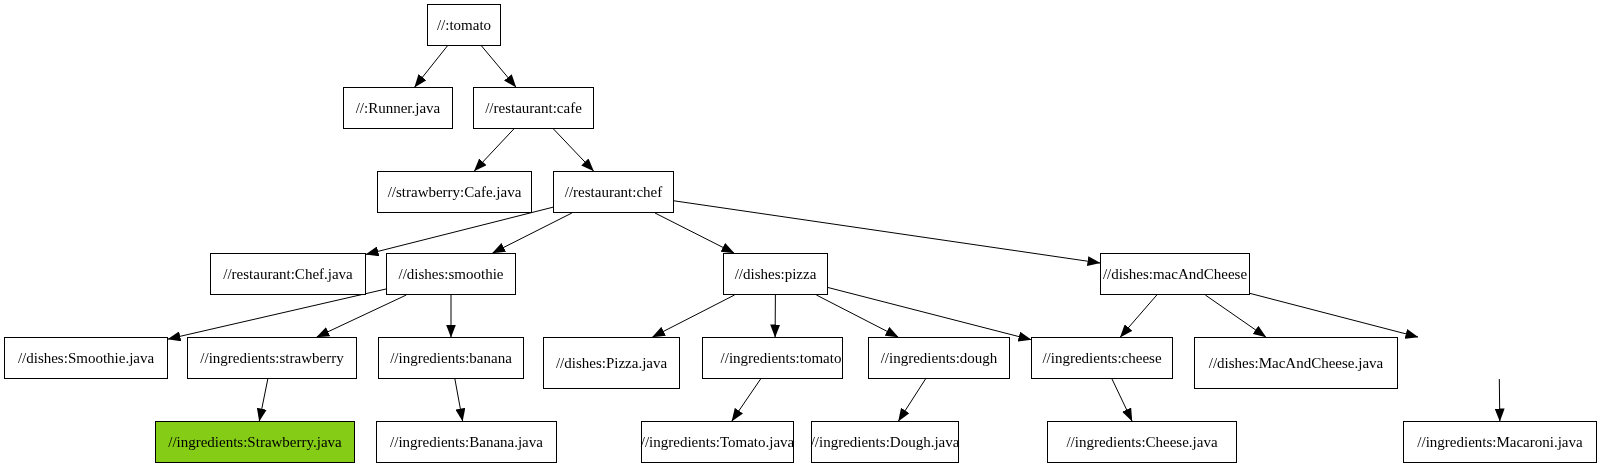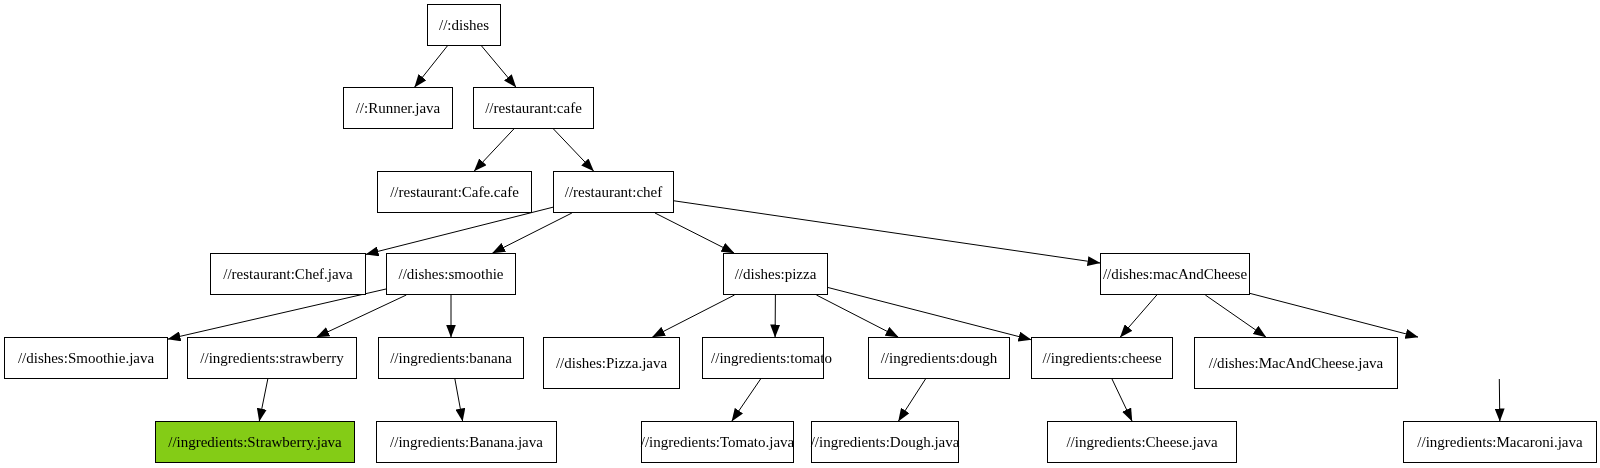--- a/index.html
+++ b/index.html
@@ -65,34 +65,34 @@
       <line x1="816.4" y1="295.0" x2="898.1" y2="337.0" stroke="#000000" stroke-width="1" marker-end="url(#arrowhead)"></line>
       <line x1="828.0" y1="287.5" x2="1031.0" y2="339.7" stroke="#000000" stroke-width="1" marker-end="url(#arrowhead)"></line>
       <line x1="1156.8" y1="295.0" x2="1120.3" y2="337.0" stroke="#000000" stroke-width="1" marker-end="url(#arrowhead)"></line>
       <line x1="1205.3" y1="295.0" x2="1265.8" y2="337.0" stroke="#000000" stroke-width="1" marker-end="url(#arrowhead)"></line>
       <line x1="1250.0" y1="293.4" x2="1418.0" y2="337.0" stroke="#000000" stroke-width="1" marker-end="url(#arrowhead)"></line>
       <line x1="760.6" y1="379.0" x2="731.9" y2="421.0" stroke="#000000" stroke-width="1" marker-end="url(#arrowhead)"></line>
       <line x1="925.5" y1="379.0" x2="898.5" y2="421.0" stroke="#000000" stroke-width="1" marker-end="url(#arrowhead)"></line>
       <line x1="1112.0" y1="379.0" x2="1132.0" y2="421.0" stroke="#000000" stroke-width="1" marker-end="url(#arrowhead)"></line>
       <line x1="1499.3" y1="379.0" x2="1499.8" y2="421.0" stroke="#000000" stroke-width="1" marker-end="url(#arrowhead)"></line>
     </svg>
-<div class="node" style="left: 427px; top: 4px; width: 74px; height: 42px; background: rgb(255, 255, 255); border-color: rgb(0, 0, 0); color: rgb(0, 0, 0);">//:dishes</div>
+<div class="node" style="left: 427px; top: 4px; width: 74px; height: 42px; background: rgb(255, 255, 255); border-color: rgb(0, 0, 0); color: rgb(0, 0, 0);">//:tomato</div>
     <div class="node" style="left: 343px; top: 87px; width: 110px; height: 42px; background: rgb(255, 255, 255); border-color: rgb(0, 0, 0); color: rgb(0, 0, 0);">//:Runner.java</div>
     <div class="node" style="left: 473px; top: 87px; width: 121px; height: 42px; background: rgb(255, 255, 255); border-color: rgb(0, 0, 0); color: rgb(0, 0, 0);">//restaurant:cafe</div>
-    <div class="node" style="left: 377px; top: 171px; width: 155px; height: 42px; background: rgb(255, 255, 255); border-color: rgb(0, 0, 0); color: rgb(0, 0, 0);">//restaurant:Cafe.cafe</div>
+    <div class="node" style="left: 377px; top: 171px; width: 155px; height: 42px; background: rgb(255, 255, 255); border-color: rgb(0, 0, 0); color: rgb(0, 0, 0);">//strawberry:Cafe.java</div>
     <div class="node" style="left: 553px; top: 171px; width: 121px; height: 42px; background: rgb(255, 255, 255); border-color: rgb(0, 0, 0); color: rgb(0, 0, 0);">//restaurant:chef</div>
     <div class="node" style="left: 210px; top: 253px; width: 156px; height: 42px; background: rgb(255, 255, 255); border-color: rgb(0, 0, 0); color: rgb(0, 0, 0);">//restaurant:Chef.java</div>
     <div class="node" style="left: 386px; top: 253px; width: 130px; height: 42px; background: rgb(255, 255, 255); border-color: rgb(0, 0, 0); color: rgb(0, 0, 0);">//dishes:smoothie</div>
     <div class="node" style="left: 723px; top: 253px; width: 105px; height: 42px; background: rgb(255, 255, 255); border-color: rgb(0, 0, 0); color: rgb(0, 0, 0);">//dishes:pizza</div>
     <div class="node" style="left: 1100px; top: 253px; width: 150px; height: 42px; background: rgb(255, 255, 255); border-color: rgb(0, 0, 0); color: rgb(0, 0, 0);">//dishes:macAndCheese</div>
     <div class="node" style="left: 4px; top: 337px; width: 164px; height: 42px; background: rgb(255, 255, 255); border-color: rgb(0, 0, 0); color: rgb(0, 0, 0);">//dishes:Smoothie.java</div>
     <div class="node" style="left: 187px; top: 337px; width: 170px; height: 42px; background: rgb(255, 255, 255); border-color: rgb(0, 0, 0); color: rgb(0, 0, 0);">//ingredients:strawberry</div>
     <div class="node" style="left: 378px; top: 337px; width: 146px; height: 42px; background: rgb(255, 255, 255); border-color: rgb(0, 0, 0); color: rgb(0, 0, 0);">//ingredients:banana</div>
     <div class="node" style="left: 543px; top: 337px; width: 137px; height: 52px; background: rgb(255, 255, 255); border-color: rgb(0, 0, 0); color: rgb(0, 0, 0);">//dishes:Pizza.java</div>
-    <div class="node" style="left: 702px; top: 337px; width: 122px; height: 42px; background: rgb(255, 255, 255); border-color: rgb(0, 0, 0); color: rgb(0, 0, 0); padding-left: 17px;">//ingredients:tomato</div>
+    <div class="node" style="left: 702px; top: 337px; width: 141px; height: 42px; background: rgb(255, 255, 255); border-color: rgb(0, 0, 0); color: rgb(0, 0, 0); padding-left: 17px;">//ingredients:tomato</div>
     <div class="node" style="left: 868px; top: 337px; width: 142px; height: 42px; background: rgb(255, 255, 255); border-color: rgb(0, 0, 0); color: rgb(0, 0, 0);">//ingredients:dough</div>
     <div class="node" style="left: 1031px; top: 337px; width: 142px; height: 42px; background: rgb(255, 255, 255); border-color: rgb(0, 0, 0); color: rgb(0, 0, 0);">//ingredients:cheese</div>
     <div class="node" style="left: 1194px; top: 337px; width: 204px; height: 52px; background: rgb(255, 255, 255); border-color: rgb(0, 0, 0); color: rgb(0, 0, 0);">//dishes:MacAndCheese.java</div>
     <div class="node" style="left: 155px; top: 421px; width: 200px; height: 42px; background: #84cc16; border-color: rgb(0, 0, 0); color: rgb(0, 0, 0);">//ingredients:Strawberry.java</div>
     <div class="node" style="left: 376px; top: 421px; width: 181px; height: 42px; background: rgb(255, 255, 255); border-color: rgb(0, 0, 0); color: rgb(0, 0, 0);">//ingredients:Banana.java</div>
     <div class="node" style="left: 641px; top: 421px; width: 153px; height: 42px; background: rgb(255, 255, 255); border-color: rgb(0, 0, 0); color: rgb(0, 0, 0);">//ingredients:Tomato.java</div>
     <div class="node" style="left: 811px; top: 421px; width: 148px; height: 42px; background: rgb(255, 255, 255); border-color: rgb(0, 0, 0); color: rgb(0, 0, 0);">//ingredients:Dough.java</div>
     <div class="node" style="left: 1047px; top: 421px; width: 190px; height: 42px; background: rgb(255, 255, 255); border-color: rgb(0, 0, 0); color: rgb(0, 0, 0);">//ingredients:Cheese.java</div>
     <div class="node" style="left: 1403px; top: 421px; width: 194px; height: 42px; background: rgb(255, 255, 255); border-color: rgb(0, 0, 0); color: rgb(0, 0, 0);">//ingredients:Macaroni.java</div>
   </div>

